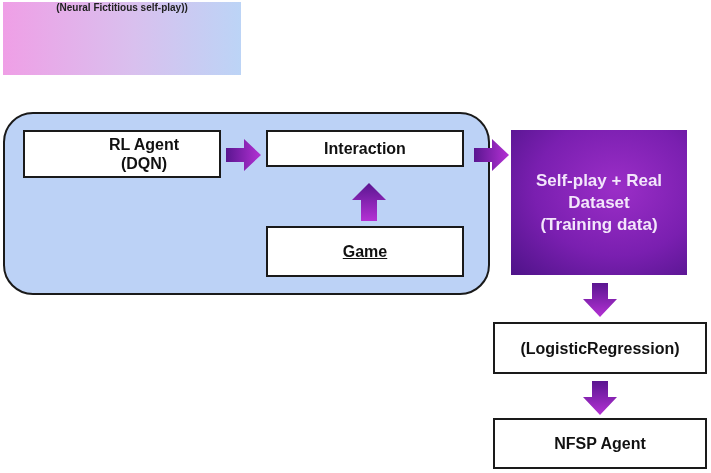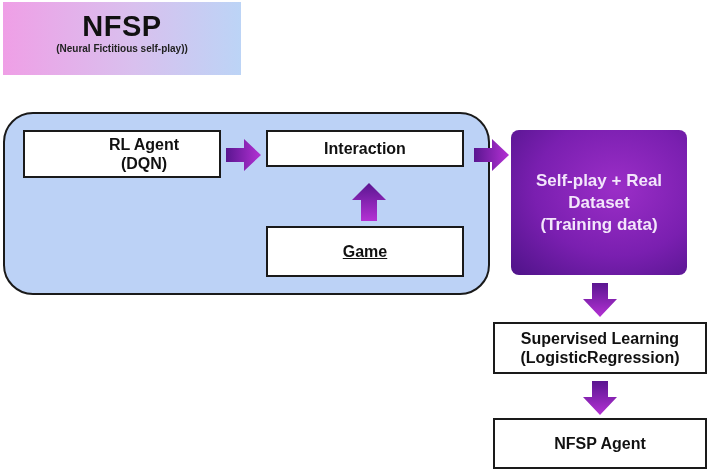--- a/index.html
+++ b/index.html
@@ -3,41 +3,40 @@
 <meta charset="utf-8">
 <style>
   html,body{margin:0;padding:0;background:#fff;}
   body{width:711px;height:473px;position:relative;overflow:hidden;font-family:"Liberation Sans","DejaVu Sans",sans-serif;}
   .abs{position:absolute;box-sizing:border-box;}
   .title{left:3px;top:2px;width:238px;height:73px;background:linear-gradient(90deg,#ef9fe6 0%,#d9c0ee 55%,#bcd4f6 100%);text-align:center;}
   .title .main{font-size:29px;font-weight:bold;color:#111;margin-top:8px;letter-spacing:0.5px;}
   .title .sub{font-size:10px;font-weight:bold;color:#222;margin-top:0;}
   .container{left:3px;top:112px;width:487px;height:183px;background:#bcd2f6;border:2px solid #1a1a1a;border-radius:30px;}
   .box{background:#fff;border:2px solid #1a1a1a;display:flex;align-items:center;justify-content:center;text-align:center;font-weight:bold;font-size:16px;color:#111;line-height:19px;flex-direction:column;}
-  .purple{left:511px;top:130px;width:176px;height:145px;background:radial-gradient(ellipse at 60% 40%,#9b2ec7 0%,#7a1fb0 55%,#4e1388 100%);display:flex;flex-direction:column;align-items:center;justify-content:center;color:#f3e6fb;font-weight:bold;font-size:17px;line-height:22px;text-align:center;border-radius:8px;}
+  .purple{left:511px;top:130px;width:176px;height:145px;background:radial-gradient(ellipse at 60% 40%,#9b2ec7 0%,#7a1fb0 55%,#4e1388 100%);display:flex;flex-direction:column;align-items:center;justify-content:center;color:#f3e6fb;font-weight:bold;font-size:17px;line-height:22px;text-align:center;}
   svg.arrow{position:absolute;overflow:visible;}
 </style>
 </head>
 <body>
 
 <svg width="0" height="0" style="position:absolute">
   <defs>
     <linearGradient id="gradH" x1="0" y1="0" x2="1" y2="0">
       <stop offset="0" stop-color="#5a1690"></stop>
       <stop offset="1" stop-color="#b431d4"></stop>
     </linearGradient>
     <linearGradient id="gradV" x1="0" y1="0" x2="0" y2="1">
       <stop offset="0" stop-color="#5a1690"></stop>
       <stop offset="1" stop-color="#b431d4"></stop>
     </linearGradient>
   </defs>
 </svg>
 
 <div class="abs title">
-  <div class="main">NFSP</div>
   <div class="sub">(Neural Fictitious self-play))</div>
 </div>
 
 <div class="abs container"></div>
 
 <div class="abs box" style="left:23px;top:130px;width:198px;height:48px;padding-left:44px;">
   <span>RL Agent</span>
   <span>(DQN)</span>
 </div>
 
@@ -49,21 +48,20 @@
   <span>Game</span>
 </div>
 
 <div class="abs purple">
   <span>Self-play + Real</span>
   <span>Dataset</span>
   <span>(Training data)</span>
 </div>
 
 <div class="abs box" style="left:493px;top:322px;width:214px;height:52px;font-size:16px;">
-  <span>Supervised Learning</span>
   <span>(LogisticRegression)</span>
 </div>
 
 <div class="abs box" style="left:493px;top:418px;width:214px;height:51px;">
   <span>NFSP Agent</span>
 </div>
 
 <svg class="arrow" style="left:226px;top:139px;" width="36" height="32">
   <polygon points="0,9 18,9 18,0 35,16 18,32 18,23 0,23" fill="url(#gradH)"></polygon>
 </svg>

